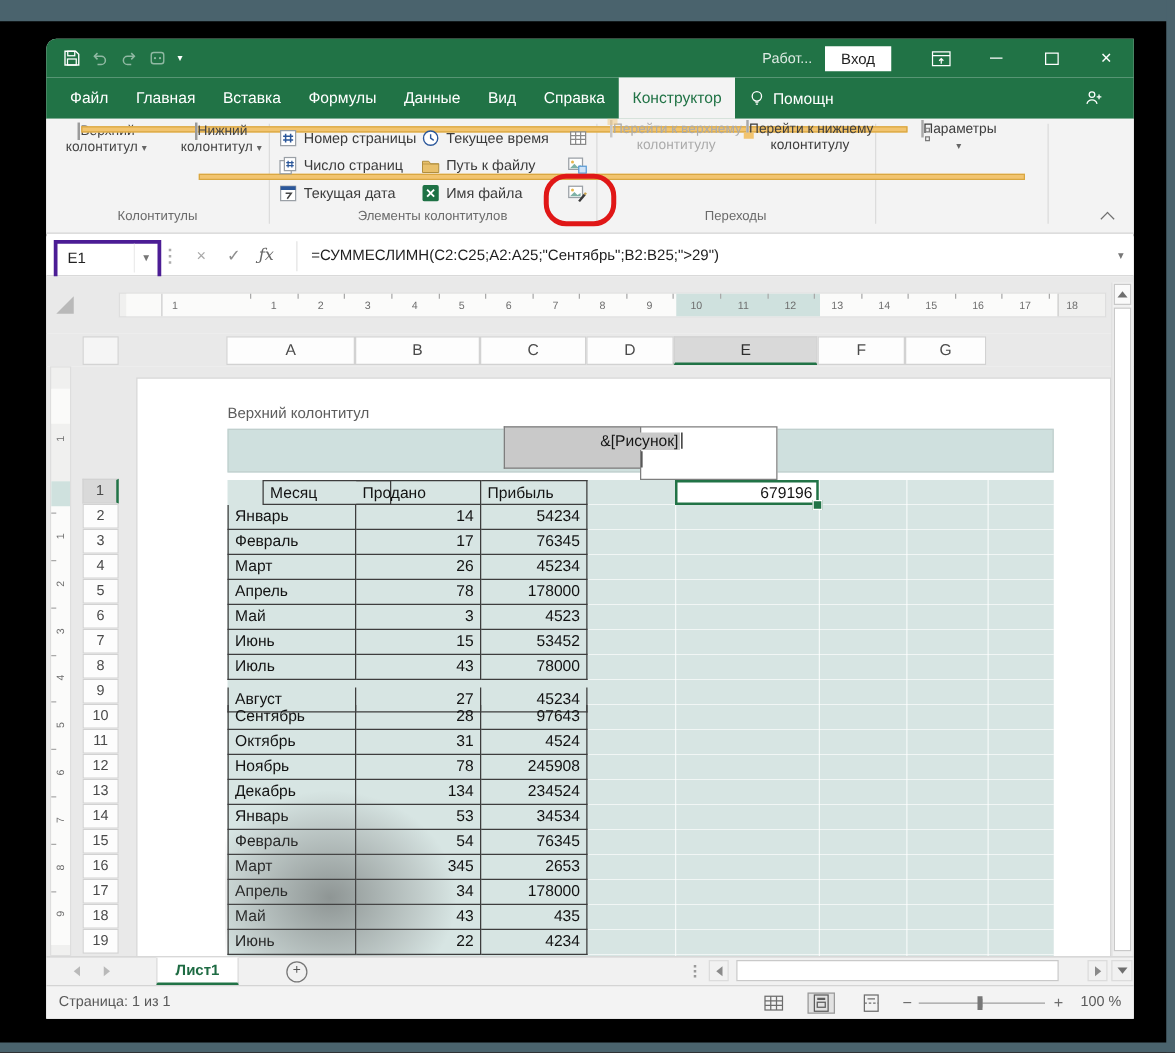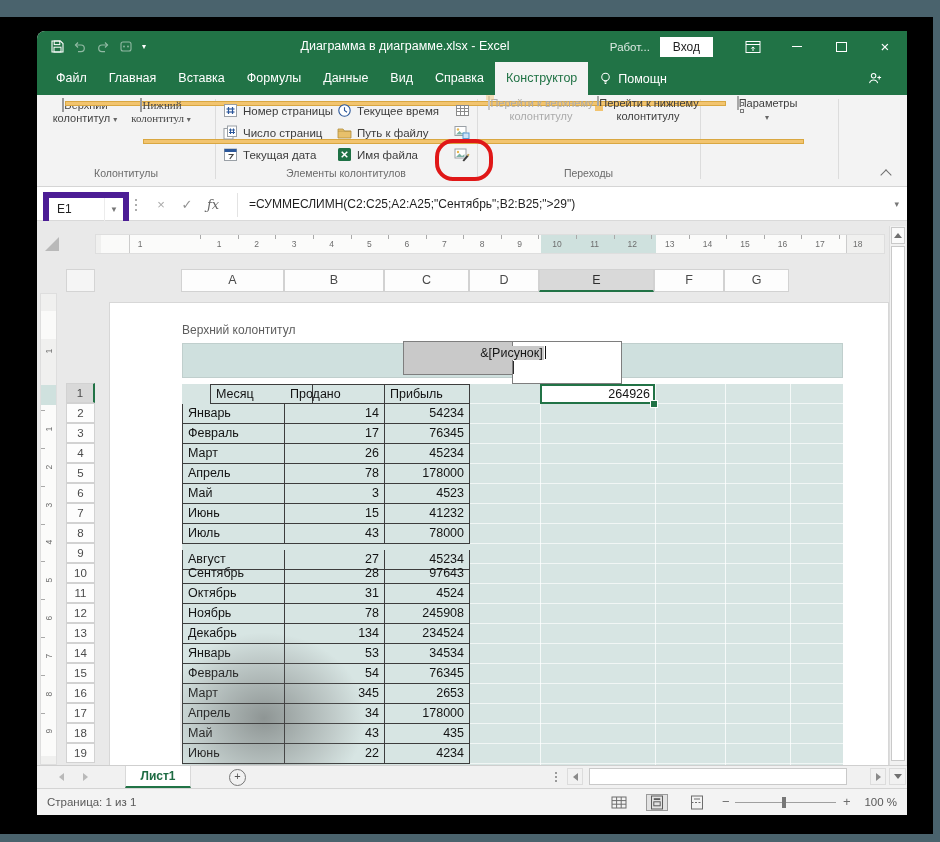--- a/index.html
+++ b/index.html
@@ -46,21 +46,21 @@
   .navpage{position:relative;width:22px;height:28px;background:#fff;border:1px solid #a8a8a8;margin:2px auto 4px auto;}
   .navpage .lines{position:absolute;left:4px;right:4px;top:5px;bottom:5px;
       background:repeating-linear-gradient(to bottom,#c9c9c9 0 1px,transparent 1px 5px);}
   .navpage.disabled{border-color:#c6c6c6;}
   .navpage.disabled .lines{background:repeating-linear-gradient(to bottom,#dedede 0 1px,transparent 1px 5px);}
   .omark{position:absolute;left:-3px;width:8px;height:5px;background:#f2c46f;}
   .redring{position:absolute;border:4px solid #e01717;border-radius:18px;}
   .chev{display:block;width:7px;height:7px;border-left:1.6px solid #6f6f6f;border-top:1.6px solid #6f6f6f;transform:rotate(45deg);}
   
   .fbar{position:absolute;left:0;top:158px;width:870px;height:32px;background:#fff;border-bottom:1px solid #d9d9d9;box-sizing:border-box;}
-  .namebox{position:absolute;left:6px;top:3px;width:86px;height:41px;border:6px solid #4c1d95;box-sizing:border-box;
+  .namebox{position:absolute;left:6px;top:3px;width:86px;height:41px;border:3px solid #4c1d95;box-sizing:border-box;
            font-size:12px;color:#222;line-height:23px;padding-left:8px;}
   .nb-caret{position:absolute;right:0;top:0;width:18px;height:23px;border-left:1px solid #ececec;text-align:center;color:#777;font-size:8px;line-height:23px;}
   .fbtn{position:absolute;top:0;height:32px;line-height:32px;text-align:center;width:24px;font-size:13px;}
   .fdots{position:absolute;left:98px;top:10px;width:2px;height:2px;background:#adadad;box-shadow:0 5px #adadad,0 10px #adadad;}
   .ftext{position:absolute;left:212px;top:0;height:32px;line-height:31px;font-size:12px;color:#1f1f1f;white-space:nowrap;}
   
   .rulerzone{position:absolute;left:0;top:190px;width:870px;height:46px;background:#e9e9e9;}
   .cornertri{position:absolute;left:8px;top:16px;width:0;height:0;border-bottom:14px solid #b9b9b9;border-left:14px solid transparent;}
   .hruler{position:absolute;left:58px;top:13px;width:790px;height:20px;background:#f0f0ef;border:1px solid #dedede;box-sizing:border-box;}
   .rseg{position:absolute;top:0;bottom:0;}
@@ -170,21 +170,20 @@
           </span>
         <span class="ic dim">
             <svg width="14" height="13" viewBox="0 0 14 13">
               <rect x="2" y="2" width="10" height="9" rx="2" fill="none" stroke="#fff" stroke-width="1.1"></rect>
               <circle cx="5" cy="6.5" r=".9" fill="#fff"></circle>
               <circle cx="9" cy="6.5" r=".9" fill="#fff"></circle>
             </svg>
           </span>
         <span style="color:#fff;font-size:8px;">▾</span>
       </div>
-      <div class="t-title">Диаграмма в диаграмме.xlsx - Excel</div>
       <div class="t-right">
         <span class="t-acct">Работ...</span>
         <span class="t-signin">Вход</span>
         <span class="t-wbtn">
             <svg width="16" height="14" viewBox="0 0 16 14">
               <rect x="1" y="1.5" width="14" height="11" fill="none" stroke="#fff" stroke-width="1"></rect>
               <path d="M1 4.5 H15" stroke="#fff" stroke-width="1"></path>
               <path d="M8 11 V7 M6.3 8.6 L8 6.9 L9.7 8.6" fill="none" stroke="#fff" stroke-width="1"></path>
             </svg>
           </span>
@@ -233,21 +232,21 @@
     <div class="ribbon">
       <div class="rsep" style="left:178px;"></div>
       <div class="rsep" style="left:440px;"></div>
       <div class="rsep" style="left:663px;"></div>
       <div class="rsep" style="left:801px;"></div>
 
       <div class="bigbtn" style="left:6px;width:84px;">
         <span class="bigpage"><span class="band" style="top:2px;"></span></span>
         <span>Верхний колонтитул</span> <span class="caret">▾</span>
       </div>
-      <div class="bigbtn" style="left:82px;width:84px;font-family:Liberation Serif, serif;">
+      <div class="bigbtn" style="left:98px;width:84px;">
         <span class="bigpage"><span class="band" style="bottom:2px;"></span></span>
         <span>Нижний колонтитул</span> <span class="caret">▾</span>
       </div>
       <div class="glabel" style="left:0;width:178px;">Колонтитулы</div>
 
       <div class="elcol" style="left:300px;">
           <div class="elbtn">
             <span class="ic">
               <svg width="15" height="15" viewBox="0 0 15 15">
                 <circle cx="7.5" cy="7.5" r="5.7" fill="#fff" stroke="#2b579a" stroke-width="1.1"></circle>
@@ -538,21 +537,21 @@
             <div class="tcell num" style="left: 203px; width: 85px;">178000</div>
           </div>
           <div class="trow" style="top: 181px;">
             <div class="tcell first" style="left: 0px; width: 103px;">Май</div>
             <div class="tcell num" style="left: 103px; width: 100px;">3</div>
             <div class="tcell num" style="left: 203px; width: 85px;">4523</div>
           </div>
           <div class="trow" style="top: 201px;">
             <div class="tcell first" style="left: 0px; width: 103px;">Июнь</div>
             <div class="tcell num" style="left: 103px; width: 100px;">15</div>
-            <div class="tcell num" style="left: 203px; width: 85px;">41232</div>
+            <div class="tcell num" style="left: 203px; width: 85px;">53452</div>
           </div>
           <div class="trow" style="top: 221px;">
             <div class="tcell first" style="left: 0px; width: 103px;">Июль</div>
             <div class="tcell num" style="left: 103px; width: 100px;">43</div>
             <div class="tcell num" style="left: 203px; width: 85px;">78000</div>
           </div>
           <div class="trow" style="top: 247px;">
             <div class="tcell first" style="left: 0px; width: 103px;">Август</div>
             <div class="tcell num" style="left: 103px; width: 100px;">27</div>
             <div class="tcell num" style="left: 203px; width: 85px;">45234</div>
@@ -600,21 +599,21 @@
           <div class="trow" style="top: 421px;">
             <div class="tcell first" style="left: 0px; width: 103px;">Май</div>
             <div class="tcell num" style="left: 103px; width: 100px;">43</div>
             <div class="tcell num" style="left: 203px; width: 85px;">435</div>
           </div>
           <div class="trow" style="top: 441px;">
             <div class="tcell first" style="left: 0px; width: 103px;">Июнь</div>
             <div class="tcell num" style="left: 103px; width: 100px;">22</div>
             <div class="tcell num" style="left: 203px; width: 85px;">4234</div>
           </div>
-          <div class="selcell">264926</div>
+          <div class="selcell">679196</div>
           <div class="fillhandle"></div>
           <div class="smudge"></div>
         </div>
     </div>
 
     <div class="vscroll">
       <div class="sarrowbox" style="top:1px;">
           <span class="tri up"></span>
         </div>
       <div class="vthumb"></div>

